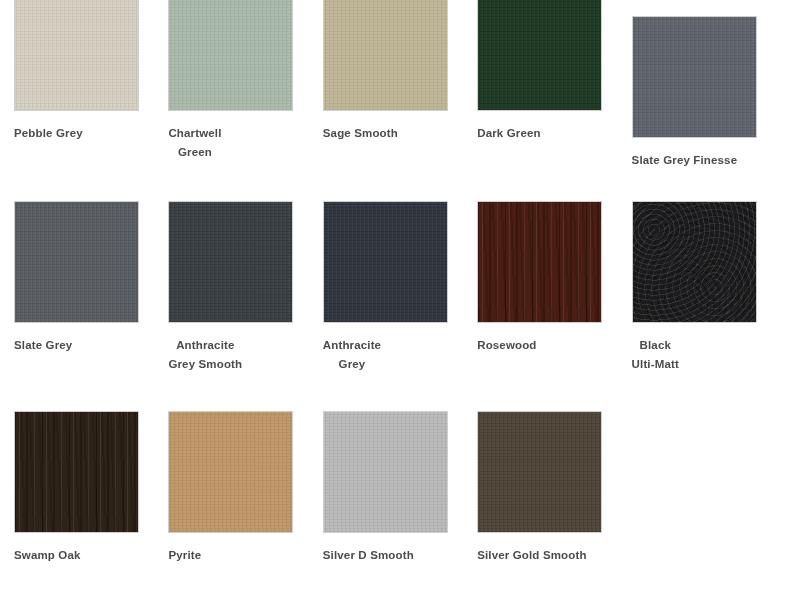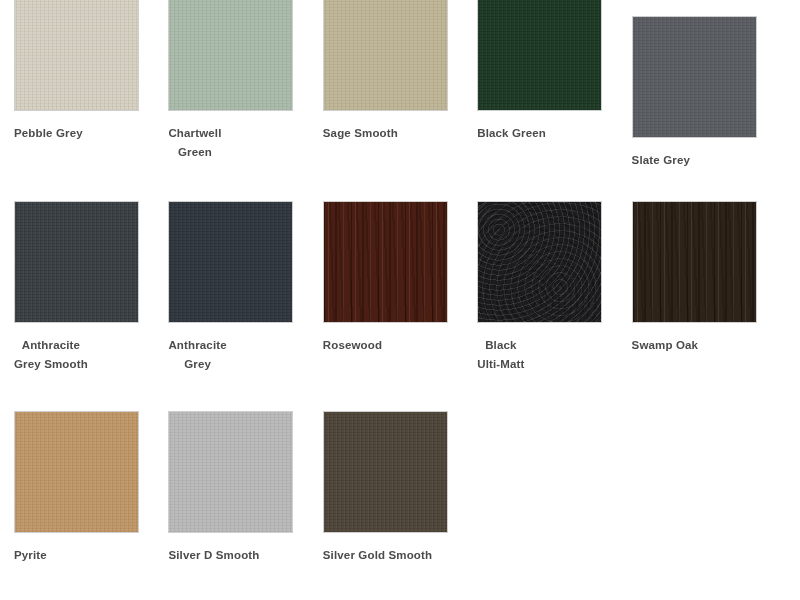--- a/index.html
+++ b/index.html
@@ -128,21 +128,25 @@
       <div class="swatch-chip" style="background-color: rgb(167, 184, 168);"></div>
       <div class="swatch-label">Chartwell
 Green</div>
     </div>
     <div class="swatch-cell row-1">
       <div class="swatch-chip" style="background-color: rgb(189, 179, 148);"></div>
       <div class="swatch-label">Sage Smooth</div>
     </div>
     <div class="swatch-cell row-1">
       <div class="swatch-chip" style="background-color: rgb(23, 52, 31);"></div>
-      <div class="swatch-label">Black Green</div>
+      <div class="swatch-label">Dark Green</div>
+    </div>
+    <div class="swatch-cell row-2">
+      <div class="swatch-chip" style="background-color: rgb(91, 96, 104);"></div>
+      <div class="swatch-label">Slate Grey Finesse</div>
     </div>
     <div class="swatch-cell row-2">
       <div class="swatch-chip" style="background-color: rgb(85, 89, 95);"></div>
       <div class="swatch-label">Slate Grey</div>
     </div>
     <div class="swatch-cell row-2">
       <div class="swatch-chip" style="background-color: rgb(52, 58, 62);"></div>
       <div class="swatch-label">Anthracite
 Grey Smooth</div>
     </div>

